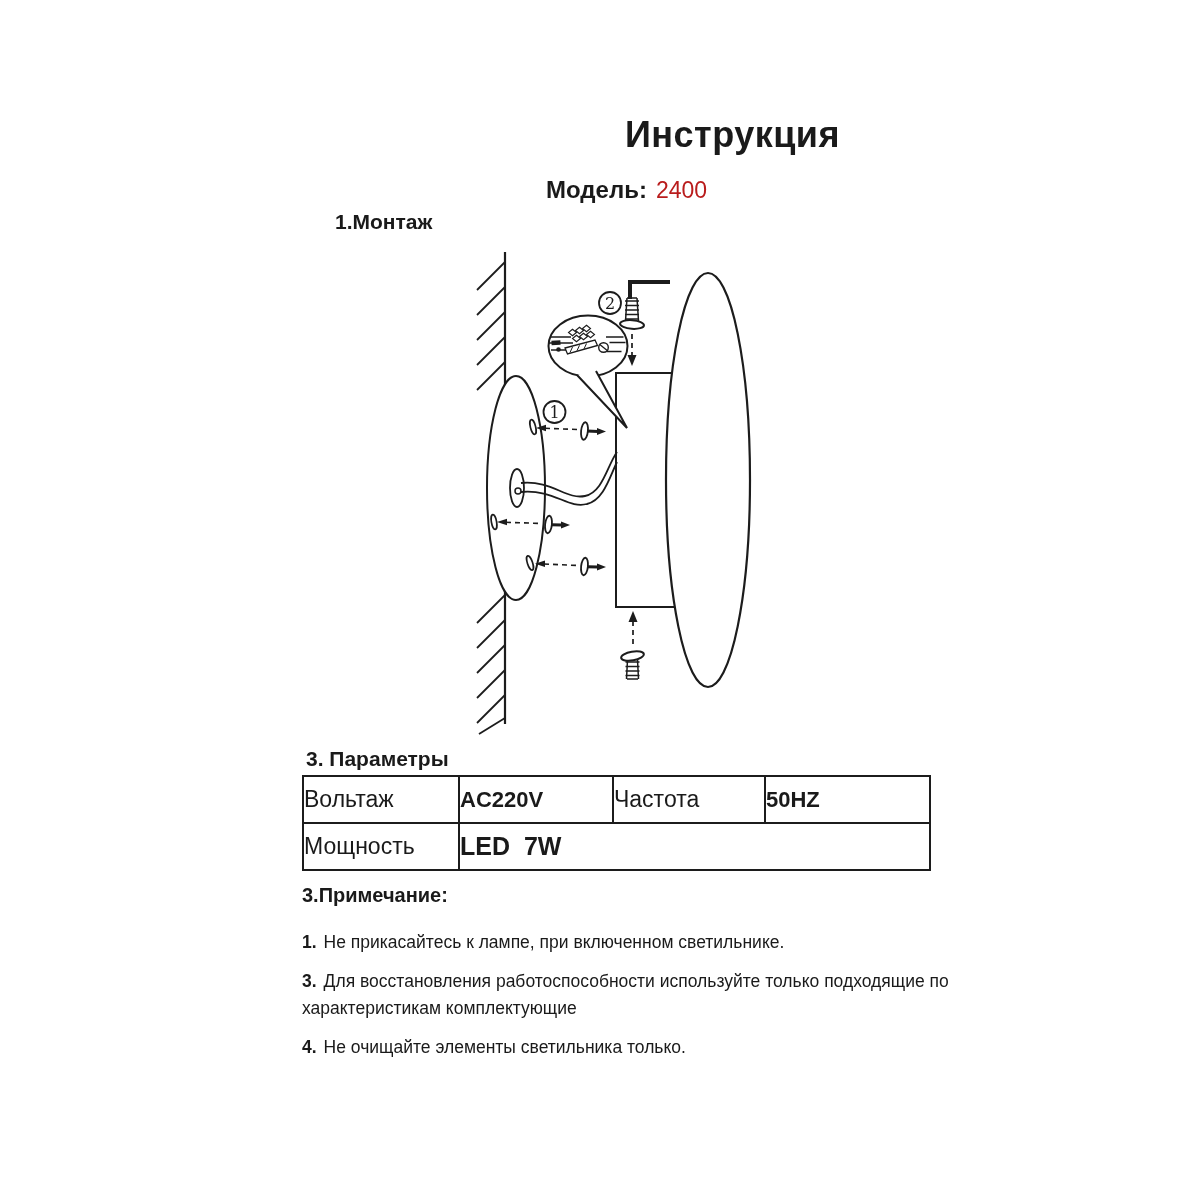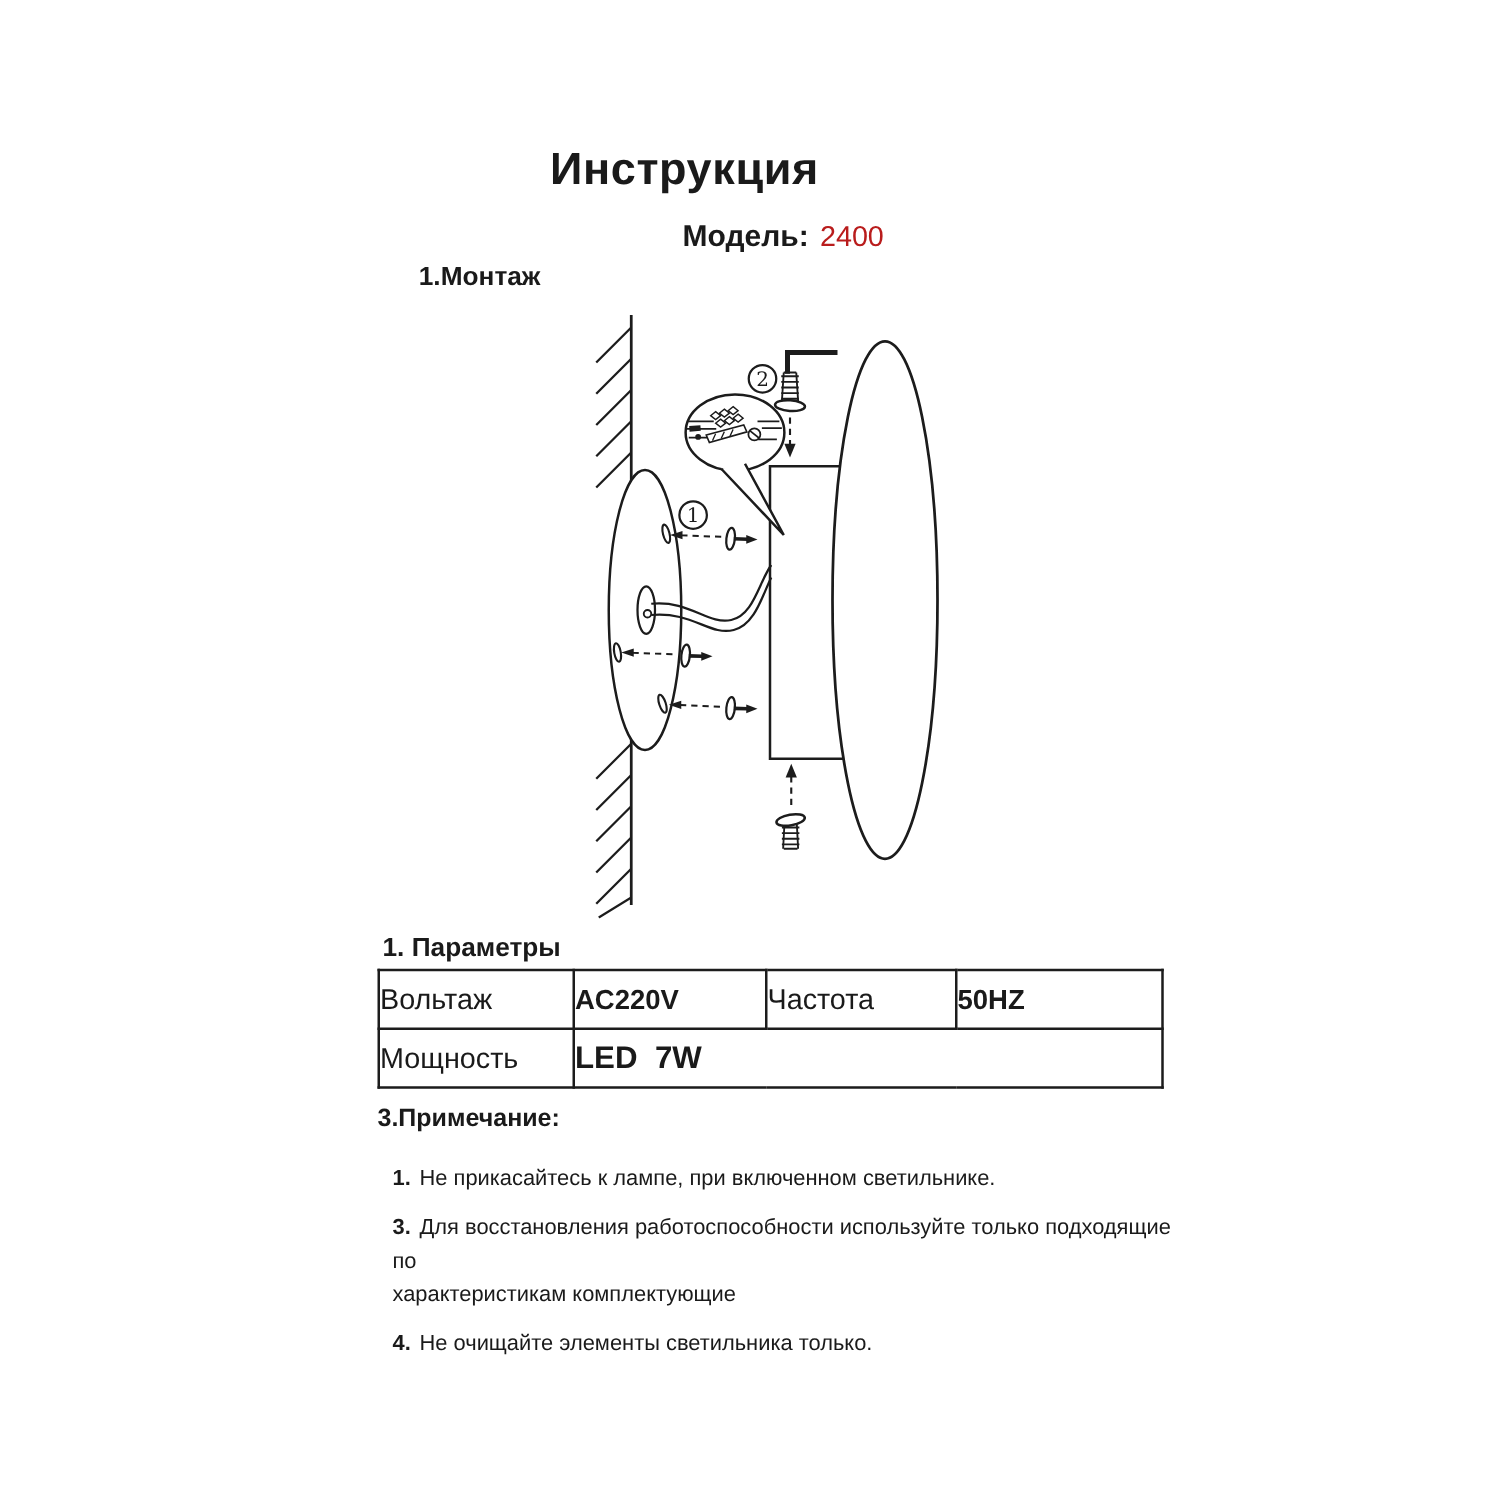--- a/index.html
+++ b/index.html
@@ -8,21 +8,21 @@
     background:#ffffff;
     font-family:"Liberation Sans", sans-serif;
     color:#1a1a1a;
     position:relative;
     overflow:hidden;
   }
   .abs { position:absolute; }
 
   .doc-title {
     left:440px; top:114px; width:400px;
-    text-align:left;
+    text-align:right;
     font-size:36px; font-weight:bold;
     letter-spacing:0.5px;
   }
   .model-line { left:546px; top:176px; white-space:nowrap; }
   .model-label { font-size:24px; font-weight:bold; }
   .model-value { font-size:23px; font-weight:normal; margin-left:9px; color:#b91c1c; }
 
   .sec-montage { left:335px; top:210px; font-size:21px; font-weight:bold;text-align:center; }
   .sec-params  { left:306px; top:747px; font-size:21px; font-weight:bold; }
   .sec-notes   { left:302px; top:884px; font-size:20px; font-weight:bold; }
@@ -53,21 +53,21 @@
     padding:0;
     overflow:hidden;
   }
   td.lbl { font-size:23px; font-weight:normal; }
   td.val { font-size:22px; font-weight:bold; }
   td.big { font-size:25px; font-weight:bold; word-spacing:7px; }
 
   .notes {
     left:302px; top:929px; width:648px;
   }
-  .note { margin:12px 0 0 12px; font-size:17.5px; line-height:27px; }
+  .note { margin:12px 0 0 0; font-size:17.5px; line-height:27px; }
   .note:first-child { margin-top:0; }
   .note-num { font-weight:bold; margin-right:7px; }
   .note-text { white-space:pre-wrap; }
 </style>
 </head>
 <body>
 
 <div class="abs doc-title">Инструкция</div>
 
 <div class="abs model-line">
@@ -183,21 +183,21 @@
   <g>
     <circle class="fw" cx="554.5" cy="412" r="11" stroke-width="1.8"></circle>
     <text class="steptxt" x="554.5" y="417.5">1</text>
   </g>
   <g>
     <circle class="fw" cx="610" cy="303" r="11" stroke-width="1.8"></circle>
     <text class="steptxt" x="610" y="308.5">2</text>
   </g>
 </svg>
 
-<div class="abs sec-params">1. Параметры</div>
+<div class="abs sec-params">3. Параметры</div>
 
 <table class="params">
   <colgroup>
     <col style="width:156px">
       <col style="width:154px">
       <col style="width:152px">
       <col style="width:165px">
   </colgroup>
   <tbody>
       <tr>

